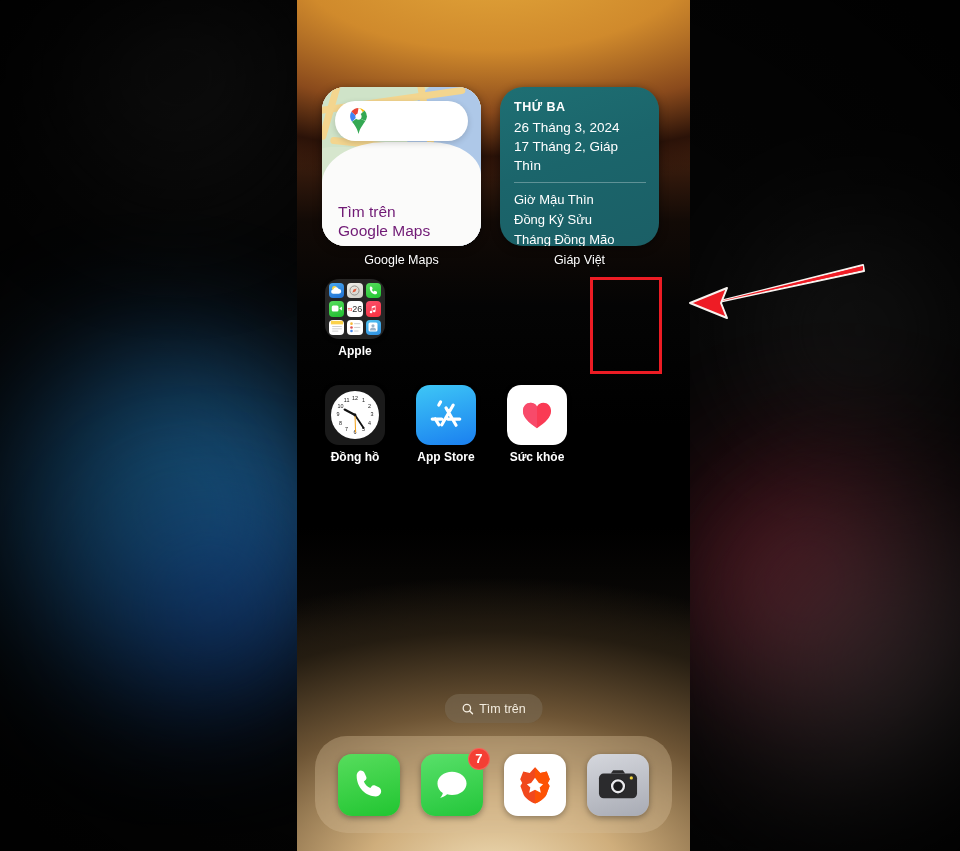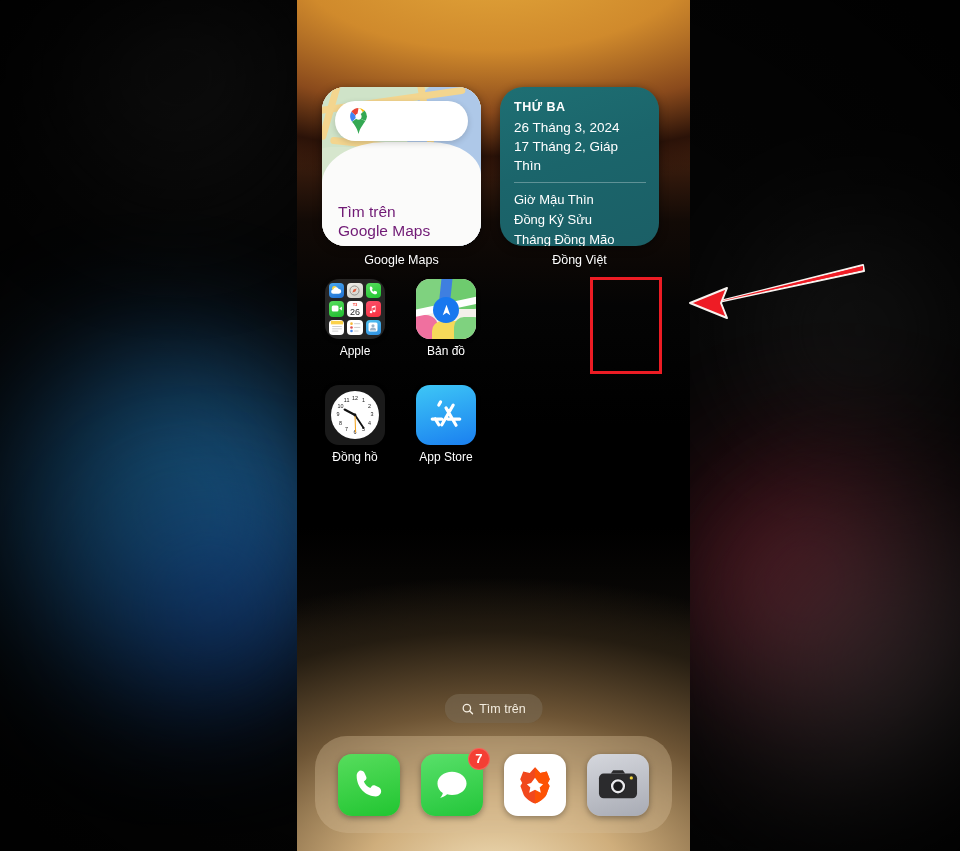--- a/index.html
+++ b/index.html
@@ -85,21 +85,21 @@
   .cal-sub{font-size:13px;line-height:20px;font-weight:400;}
   .widget-label{text-align:center;margin-top:7px;color:#fff;font-size:12.5px;font-weight:500;
     text-shadow:0 1px 2px rgba(0,0,0,.6);}
 
   
   .grid{position:absolute;left:25px;top:279px;width:343px;}
   .row{display:flex;gap:25px;margin-bottom:27px;}
   .app{width:66px;text-align:center;position:relative;}
   .icon{width:60px;height:60px;margin:0 auto;border-radius:14px;position:relative;overflow:hidden;
     box-shadow:0 1px 4px rgba(0,0,0,.4);}
-  .app-label{margin-top:5px;color:#fff;font-size:12px;font-weight:400;text-shadow:0 1px 2px rgba(0,0,0,.75);
+  .app-label{margin-top:5px;color:#fff;font-size:12px;font-weight:700;text-shadow:0 1px 2px rgba(0,0,0,.75);
     white-space:nowrap;}
 
   
   .folder{background:rgba(58,58,58,.62);border-radius:14px;display:grid;grid-template-columns:repeat(3,1fr);
     grid-template-rows:repeat(3,1fr);gap:3px;padding:4px;box-sizing:border-box;}
   .mini{border-radius:4px;position:relative;overflow:hidden;font-size:6px;color:#fff;
     display:flex;align-items:center;justify-content:center;}
 
   
   .photos{background:#fff;}
@@ -208,21 +208,21 @@
       <div class="widget-cell">
         <div class="widget w-cal">
           <div class="cal-dow">THỨ BA</div>
           <div class="cal-l1">26 Tháng 3, 2024</div>
           <div class="cal-l2">17 Tháng 2, Giáp Thìn</div>
           <div class="cal-div"></div>
           <div class="cal-sub">Giờ Mậu Thìn</div>
           <div class="cal-sub">Đồng Kỷ Sửu</div>
           <div class="cal-sub">Tháng Đồng Mão</div>
         </div>
-        <div class="widget-label">Đồng Việt</div>
+        <div class="widget-label">Giáp Việt</div>
       </div>
 
     </div>
 
     <div class="grid">
 
       <div class="row">
 
         <div class="app">
           <div class="icon folder">
@@ -242,21 +242,21 @@
               <svg width="11" height="11" viewBox="0 0 16 16">
                   <path d="M4 2c1 0 1.6.4 2 1.3l.6 1.4c.3.7.1 1.2-.5 1.7l-.5.4c.4 1.2 1.6 2.4 2.8 2.8l.4-.5c.5-.6 1-.8 1.7-.5l1.4.6c.9.4 1.3 1 1.3 2 0 1.2-1 2.2-2.3 2.2C6.6 13.4 2.6 9.4 2.6 4.3 2.6 3 3 2 4 2z" fill="#fff"></path>
                 </svg>
             </div>
             <div class="mini" style="background:linear-gradient(160deg,#57dd5d,#1fbd2f)">
               <svg width="12" height="9" viewBox="0 0 16 11">
                   <rect x="1" y="1.5" width="9" height="8" rx="2" fill="#fff"></rect>
                   <path d="M11 5.5l3.5-2.6v5.2z" fill="#fff"></path>
                 </svg>
             </div>
-            <div class="mini" style="background:#fff;flex-direction:column;">
+            <div class="mini" style="background:#fff;flex-direction:row;">
               <div style="color:#fb3b30;font-size:4px;font-weight:700;line-height:5px;margin-top:1px;">T3</div>
               <div style="color:#2b2b2b;font-size:9px;font-weight:400;line-height:10px;">26</div>
             </div>
             <div class="mini" style="background:linear-gradient(160deg,#fb506c,#f6313e)">
               <svg width="10" height="10" viewBox="0 0 16 16">
                   <path d="M12 2.5L6 4v7.2a2 2 0 10.9 1.6V6.2l4.2-1.1v4.5a2 2 0 10.9 1.6z" fill="#fff"></path>
                 </svg>
             </div>
             <div class="mini" style="background:#fff">
               <svg width="14" height="14" viewBox="0 0 16 16">
@@ -281,37 +281,20 @@
                   <rect x="2" y="2" width="12" height="12" rx="2" fill="#fff"></rect>
                   <circle cx="8" cy="6.3" r="2.1" fill="#9bb4c9"></circle>
                   <path d="M3.9 12.6a4.1 4.1 0 018.2 0z" fill="#9bb4c9"></path>
                 </svg>
             </div>
           </div>
           <div class="app-label">Apple</div>
         </div>
 
 
-        <div class="app">
-          <div class="icon mapsapp">
-            <div class="ma-g" style="left:-6px;top:-8px;width:34px;height:40px;border-radius:10px;"></div>
-            <div class="ma-g" style="right:-10px;top:-4px;width:38px;height:34px;border-radius:12px;background:#6ecb6e;"></div>
-            <div class="ma-p" style="left:-8px;bottom:-10px;width:30px;height:34px;border-radius:12px;"></div>
-            <div class="ma-y" style="left:16px;bottom:-12px;width:34px;height:30px;border-radius:10px;"></div>
-            <div class="ma-g" style="right:-8px;bottom:-8px;width:30px;height:30px;border-radius:10px;background:#7fd27f;"></div>
-            <div class="ma-b" style="left:24px;top:-6px;width:11px;height:40px;transform:rotate(6deg);border-radius:3px;"></div>
-            <div style="position:absolute;left:-4px;top:24px;width:70px;height:7px;background:#fff;transform:rotate(-12deg);"></div>
-            <div class="ma-badge">
-              <svg width="17" height="17" viewBox="0 0 18 18">
-                  <path d="M9 3l4 11-4-2.6L5 14z" fill="#fff"></path>
-                </svg>
-            </div>
-          </div>
-          <div class="app-label">Bản đồ</div>
-        </div>
 
 
       </div>
 
       <div class="row">
 
         <div class="app">
           <div class="icon clock">
             <div class="clockface">
               <svg width="48" height="48" viewBox="0 0 48 48" style="position:absolute;left:0;top:0;">
@@ -341,20 +324,29 @@
 
         <div class="app">
           <div class="icon appstore">
             <svg width="38" height="38" viewBox="0 0 40 40">
               <path d="M12.4 9.5l1.9-3.3M27.6 9.5l-12 20.8M12.4 30.3L8.6 23.8M20 12.5l10.6 18.3M5.5 24.3h10M22 24.3h12.5" stroke="#fff" stroke-width="3.3" stroke-linecap="round" fill="none"></path>
             </svg>
           </div>
           <div class="app-label">App Store</div>
         </div>
 
+        <div class="app">
+          <div class="icon health">
+            <svg width="32" height="30" viewBox="0 0 34 32">
+              <path d="M17 30C8 23.6 2 18.6 2 11.6 2 6.7 5.7 3 10.2 3c2.9 0 5.3 1.5 6.8 3.8C18.5 4.5 20.9 3 23.8 3 28.3 3 32 6.7 32 11.6c0 7-6 12-15 18.4z" fill="#fa3a54"></path>
+              <path d="M17 30C8 23.6 2 18.6 2 11.6 2 6.7 5.7 3 10.2 3c2.9 0 5.3 1.5 6.8 3.8V30z" fill="#f6577b" opacity=".55"></path>
+            </svg>
+          </div>
+          <div class="app-label">Sức khỏe</div>
+        </div>
 
       </div>
 
     </div>
 
     <div class="search-pill">
       <svg width="12" height="12" viewBox="0 0 14 14">
         <circle cx="6" cy="6" r="4.3" fill="none" stroke="#f3ecdf" stroke-width="1.5"></circle>
         <line x1="9.3" y1="9.3" x2="12.6" y2="12.6" stroke="#f3ecdf" stroke-width="1.7" stroke-linecap="round"></line>
       </svg>

